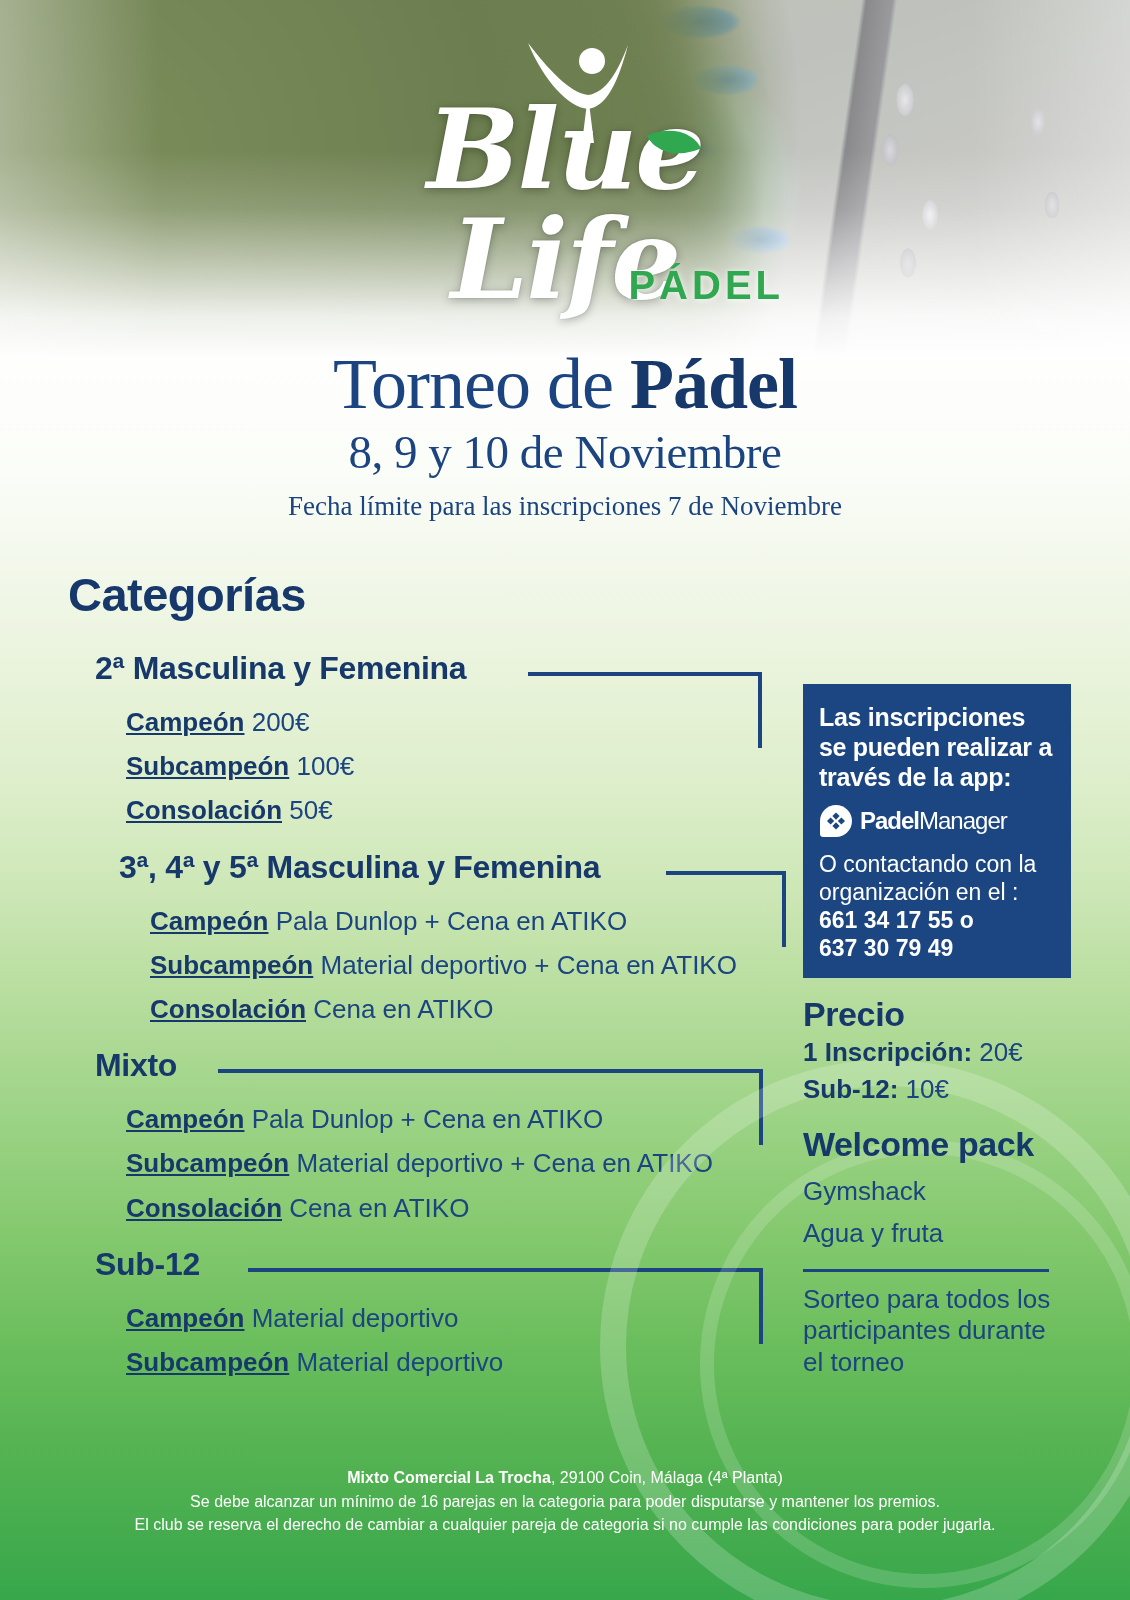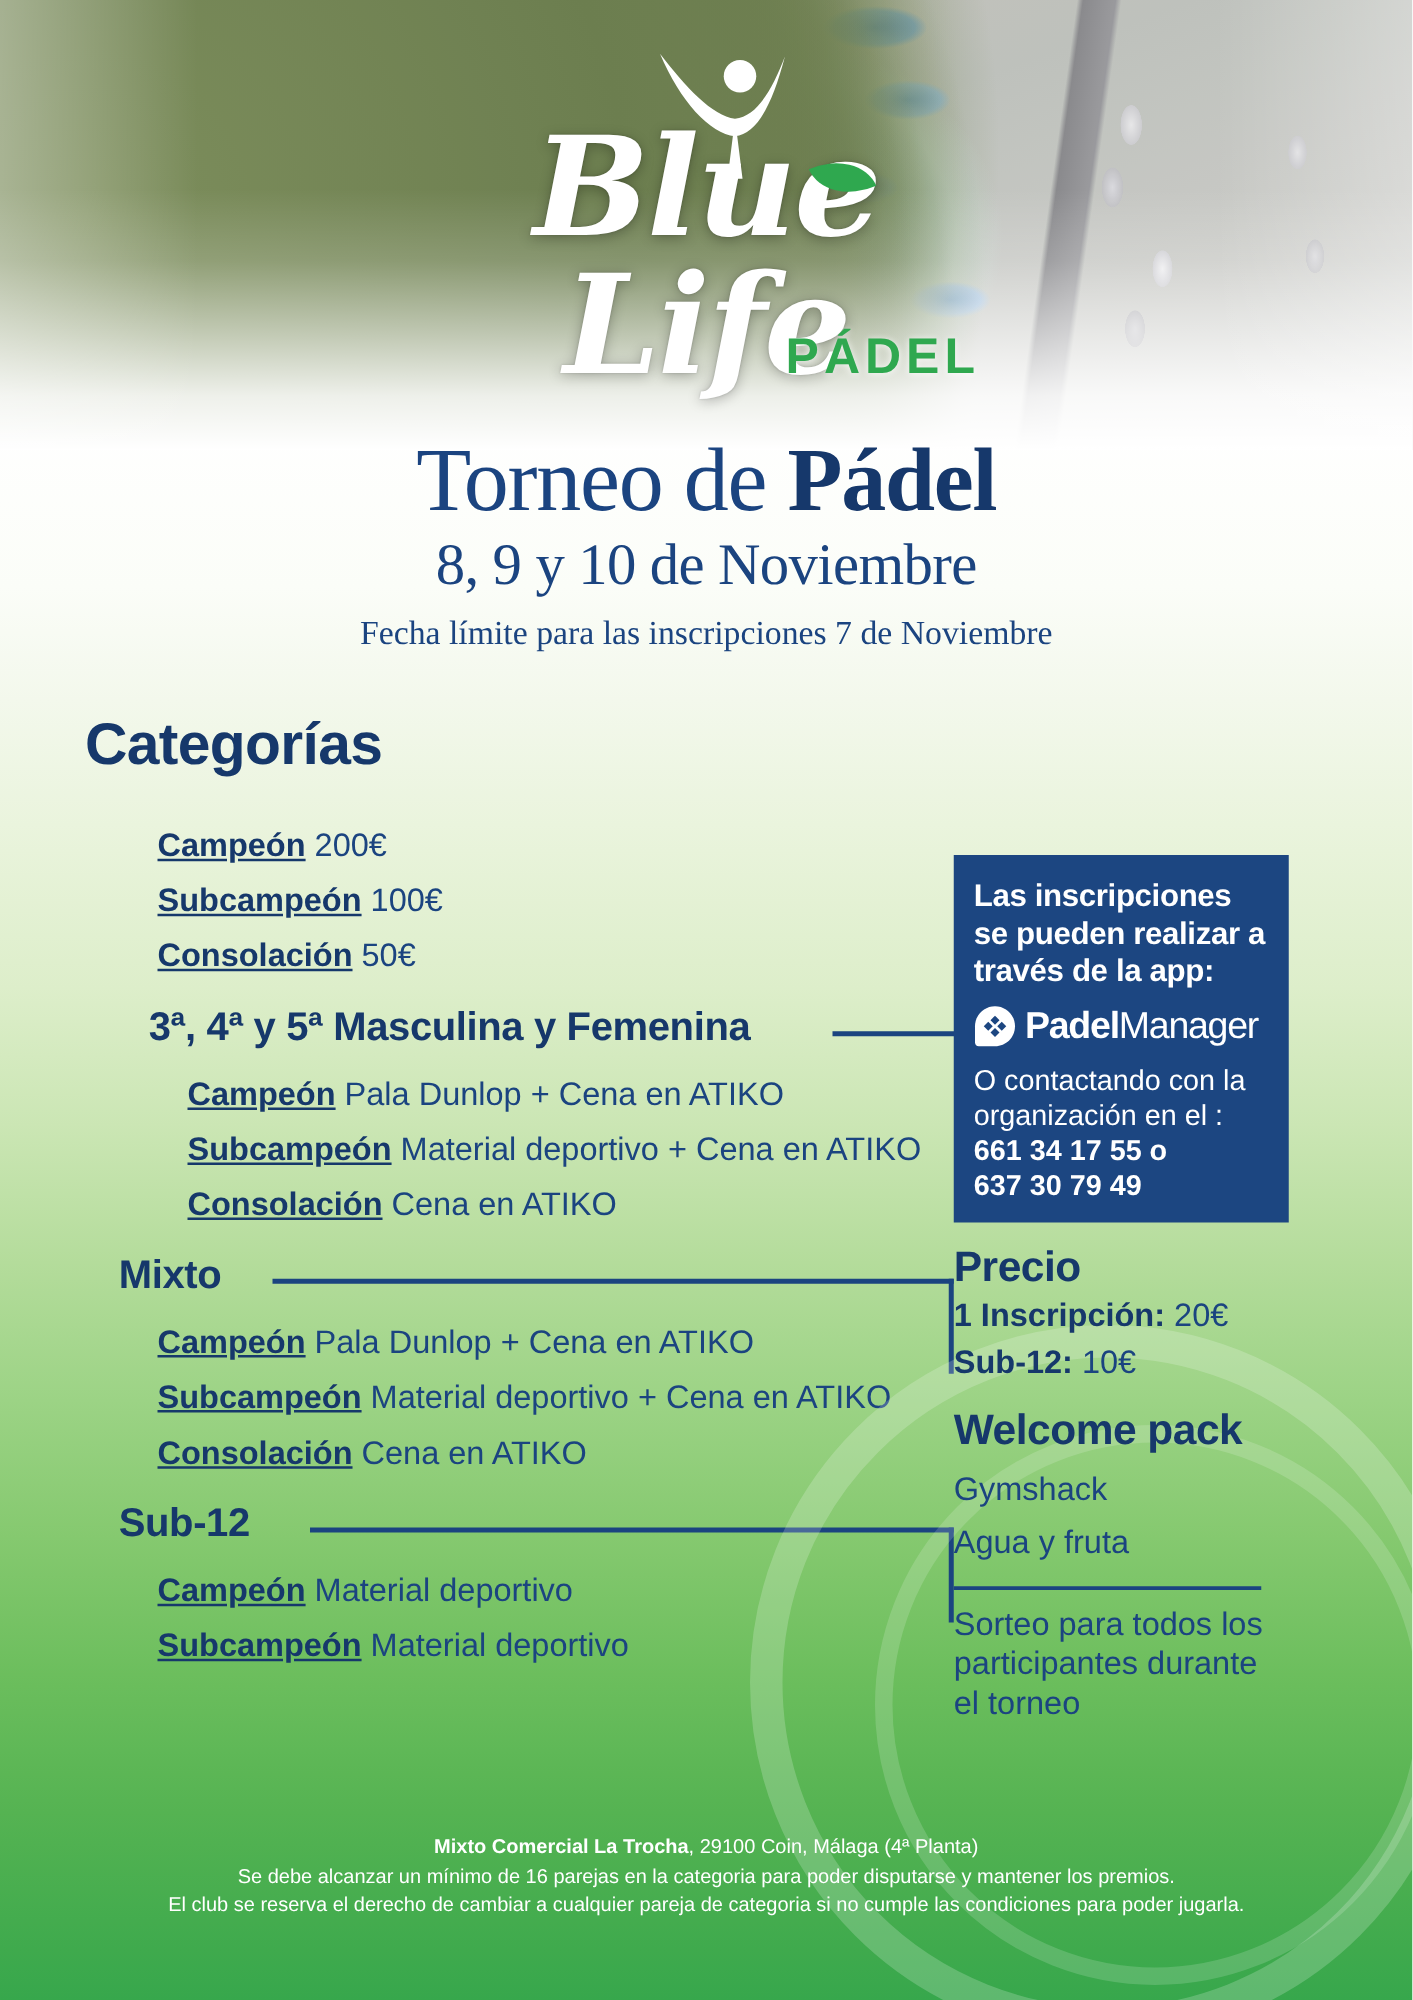--- a/index.html
+++ b/index.html
@@ -154,30 +154,30 @@
   .cat-bracket .vline{
     position:absolute;width:4px;background:#1B4480;top:0;
   }
   .prizes{margin-top:4px;}
   .prize{
     margin-left:126px;font-size:26px;color:#1B4480;line-height:1.70;white-space:nowrap;
   }
   .prize b{font-weight:bold;color:#16386B;text-decoration:underline;}
 
   
-  .side{position:absolute;left:763px;top:684px;width:268px;}
+  .side{position:absolute;left:803px;top:684px;width:268px;}
   .side-box{
     background:#1C4681;color:#ffffff;padding:18px 16px 16px 16px;width:236px;
   }
   .side-box-title{
     font-size:25px;font-weight:bold;line-height:1.20;letter-spacing:-.3px;
   }
   .pm-row{display:flex;align-items:center;margin-top:12px;}
   .pm-icon{width:34px;height:34px;flex:0 0 34px;margin-right:7px;position:relative;}
-  .pm-name{font-size:30px;font-weight:bold;letter-spacing:-1px;line-height:1;}
+  .pm-name{font-size:24px;font-weight:bold;letter-spacing:-1px;line-height:1;}
   .pm-name span{font-weight:400;}
   .side-contact{margin-top:13px;font-size:23px;line-height:1.20;}
   .side-phone{font-weight:bold;font-size:23px;line-height:1.22;}
 
   .side-sec{margin-top:16px;color:#16386B;}
   .side-h{font-size:34px;font-weight:bold;letter-spacing:-.4px;line-height:1.18;}
   .side-p{font-size:26px;line-height:1.42;color:#1B4480;}
   .side-p b{font-weight:bold;color:#16386B;}
   .side-li{font-size:26px;line-height:1.62;color:#1B4480;}
   .side-rule{height:3px;background:#1B4480;margin:14px 0 12px 0;width:246px;}
@@ -230,20 +230,27 @@
     <div class="title-main"><span>Torneo de </span><b>Pádel</b></div>
     <div class="title-dates">8, 9 y 10 de Noviembre</div>
     <div class="title-deadline">Fecha límite para las inscripciones 7 de Noviembre</div>
   </div>
 
   <div class="cat-heading">Categorías</div>
 
   <div class="cat-list">
 
     <div class="cat">
+      <div class="cat-title-row">
+        <div class="cat-title">2ª Masculina y Femenina</div>
+        <div class="cat-bracket">
+          <div class="hline" style="left:528px;width:234px;"></div>
+          <div class="vline" style="left:758px;height:76px;"></div>
+        </div>
+      </div>
       <div class="prizes">
         <div class="prize"><b>Campeón</b><span> 200€</span></div>
         <div class="prize"><b>Subcampeón</b><span> 100€</span></div>
         <div class="prize"><b>Consolación</b><span> 50€</span></div>
       </div>
     </div>
 
     <div class="cat" style="margin-top:16px;margin-left:24px;">
       <div class="cat-title-row">
         <div class="cat-title">3ª, 4ª y 5ª Masculina y Femenina</div>

